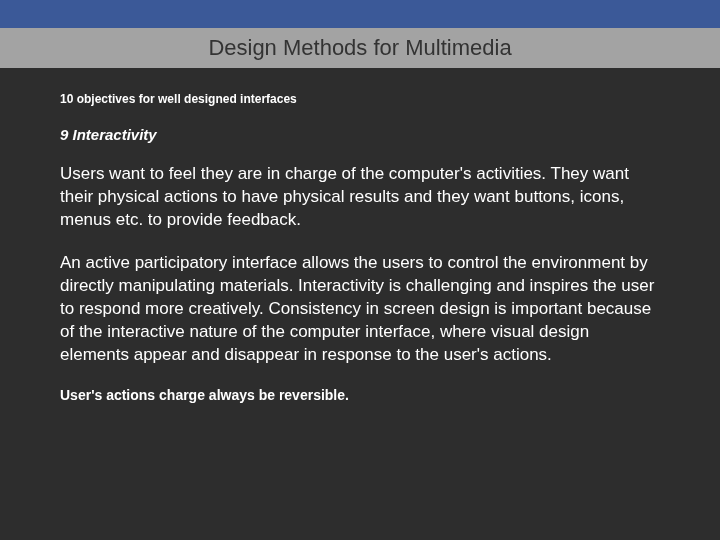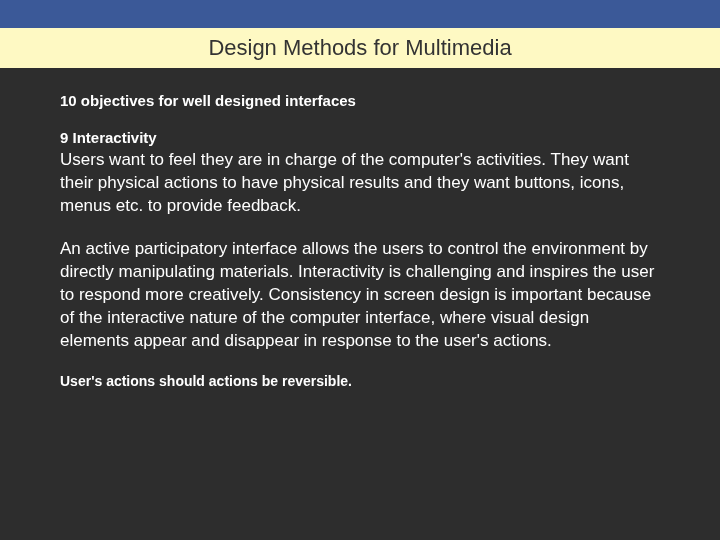--- a/index.html
+++ b/index.html
@@ -11,43 +11,44 @@
     overflow: hidden;
   }
   .header-bar {
     width: 100%;
     height: 28px;
     background: #3b5998;
   }
   .title-bar {
     width: 100%;
     height: 40px;
-    background: #fef9c3;
+    background: #a3a3a3;
     display: flex;
     align-items: center;
     justify-content: center;
   }
   .title-text {
     color: #333333;
     font-size: 22px;
     font-weight: 400;
   }
   .content {
     padding: 24px 60px 0 60px;
     color: #ffffff;
   }
   .heading {
-    font-size: 15px;
+    font-size: 12px;
     font-weight: bold;
     margin-bottom: 20px;
   }
   .subheading {
     font-size: 15px;
     font-weight: bold;
-    margin-bottom: 3px;
+    margin-bottom: 20px;
+    font-style: italic;
   }
   .para {
     font-size: 17px;
     line-height: 1.35;
     margin-bottom: 20px;
     font-weight: 400;
   }
   .bold-para {
     font-size: 14px;
     font-weight: bold;
@@ -60,14 +61,14 @@
 
 <div class="title-bar">
   <div class="title-text">Design Methods for Multimedia</div>
 </div>
 
 <div class="content">
   <div class="heading">10 objectives for well designed interfaces</div>
   <div class="subheading">9 Interactivity</div>
   <div class="para">Users want to feel they are in charge of the computer's activities. They want their physical actions to have physical results and they want buttons, icons, menus etc. to provide feedback.</div>
   <div class="para">An active participatory interface allows the users to control the environment by directly manipulating materials. Interactivity is challenging and inspires the user to respond more creatively. Consistency in screen design is important because of the interactive nature of the computer interface, where visual design elements appear and disappear in response to the user's actions.</div>
-  <div class="bold-para">User's actions should actions be reversible.</div>
+  <div class="bold-para">User's actions charge always be reversible.</div>
 </div>
 
 </body></html>

